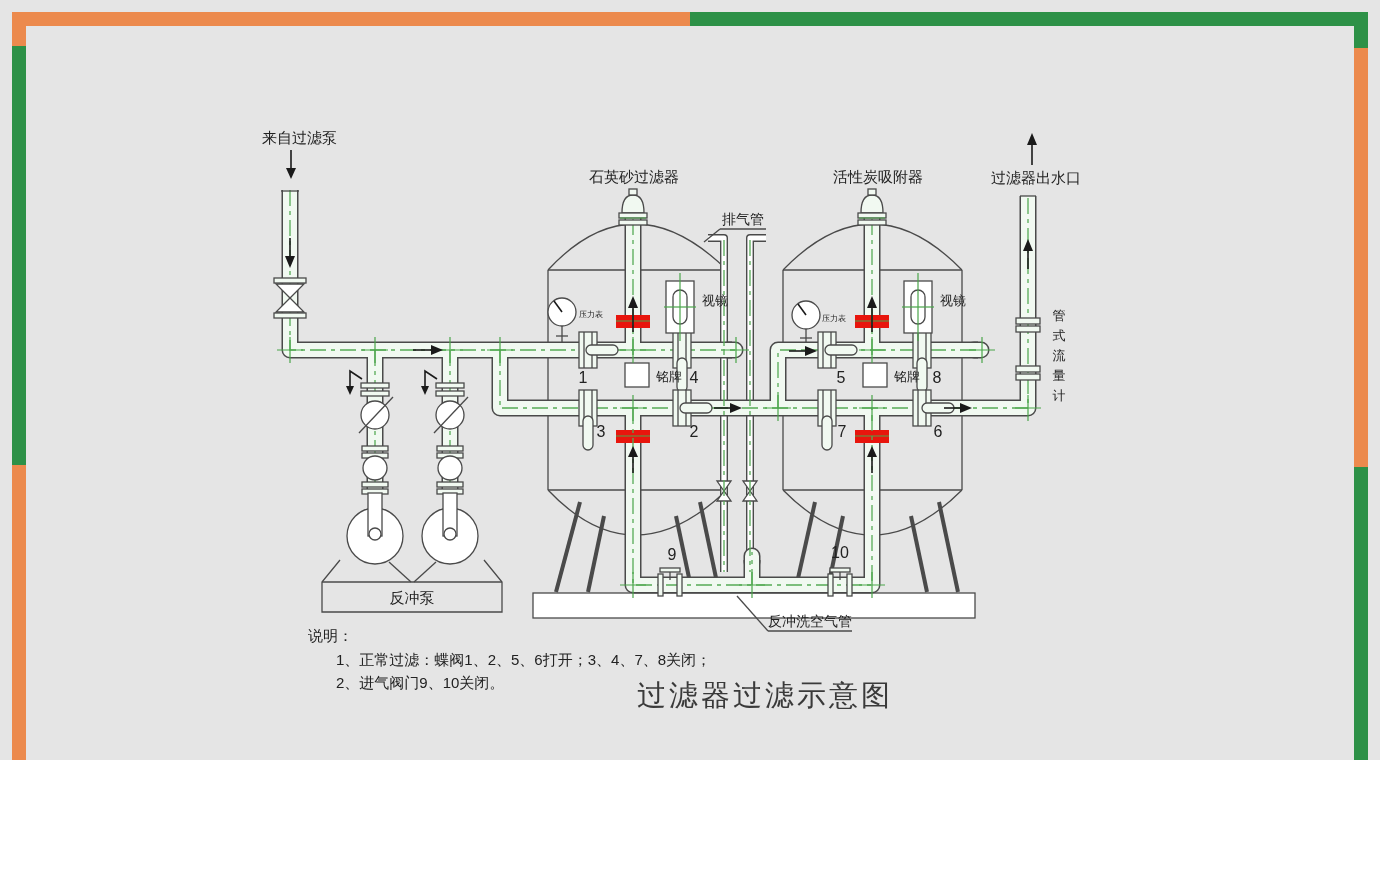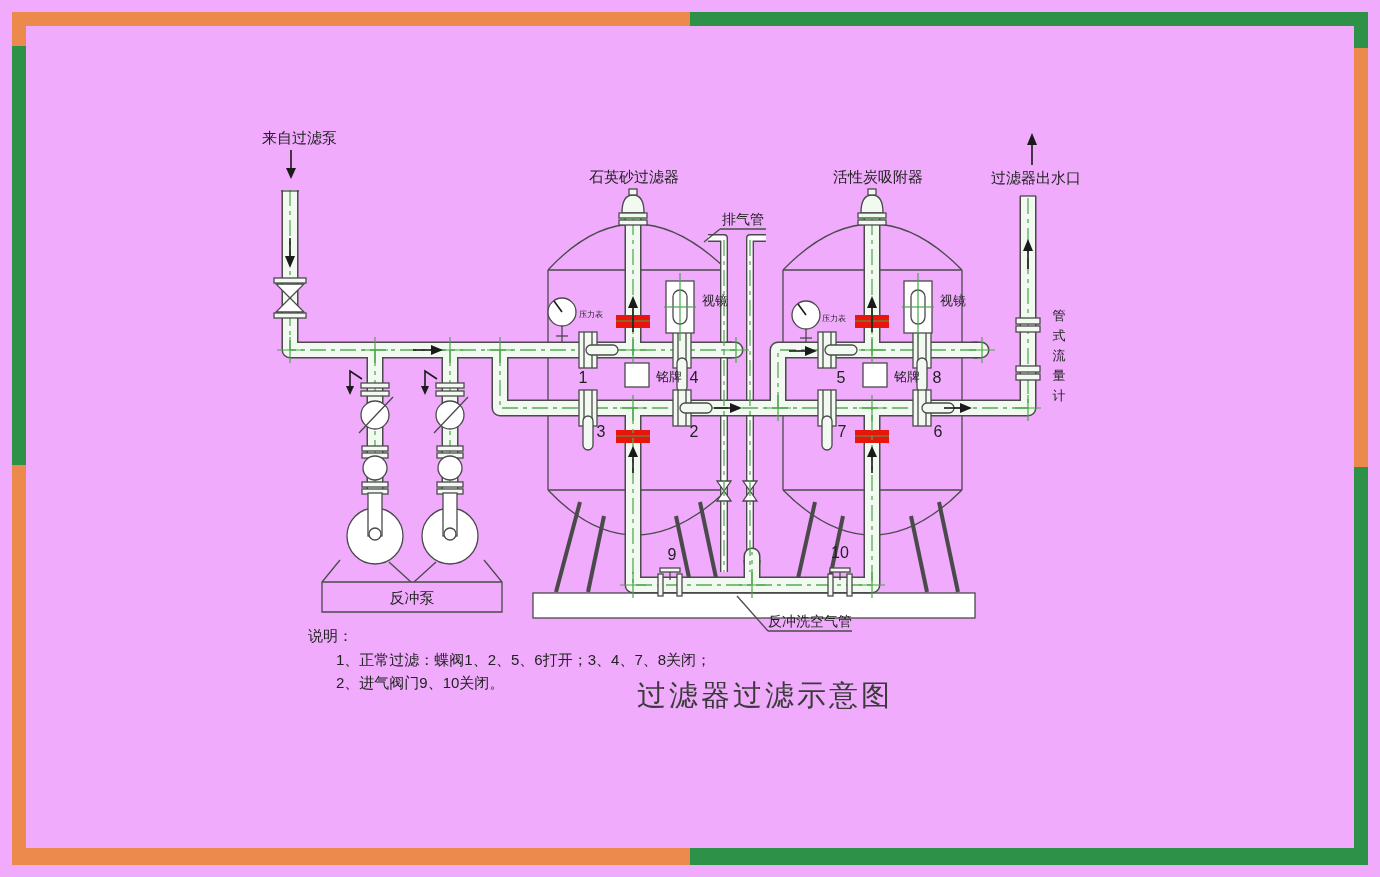--- a/index.html
+++ b/index.html
@@ -1,16 +1,16 @@
 <!DOCTYPE html>
 <html><head>
 <meta charset="utf-8">
 <style>
   html,body{margin:0;padding:0;background:#ffffff;}
-  .stage{position:relative;width:1380px;height:877px;background:#f0abfc;overflow:hidden;
+  .stage{position:relative;width:1380px;height:760px;background:#e5e5e5;overflow:hidden;
          font-family:"Liberation Sans","DejaVu Sans",sans-serif;}
   svg{position:absolute;left:0;top:0;}
   
   .ln{stroke:#4a4a4a;stroke-width:1.3;fill:none}
   .thk{stroke:#4a4a4a;stroke-width:4;fill:none}
   .po{stroke:#4a4a4a;stroke-width:17;fill:none;stroke-linejoin:round}
   .pf{stroke:#f1f9f1;stroke-width:14;fill:none;stroke-linejoin:round}
   .rc{stroke-linecap:round}
   .to{stroke:#4a4a4a;stroke-width:8;fill:none;stroke-linejoin:round}
   .tf{stroke:#ffffff;stroke-width:5.2;fill:none;stroke-linejoin:round}

